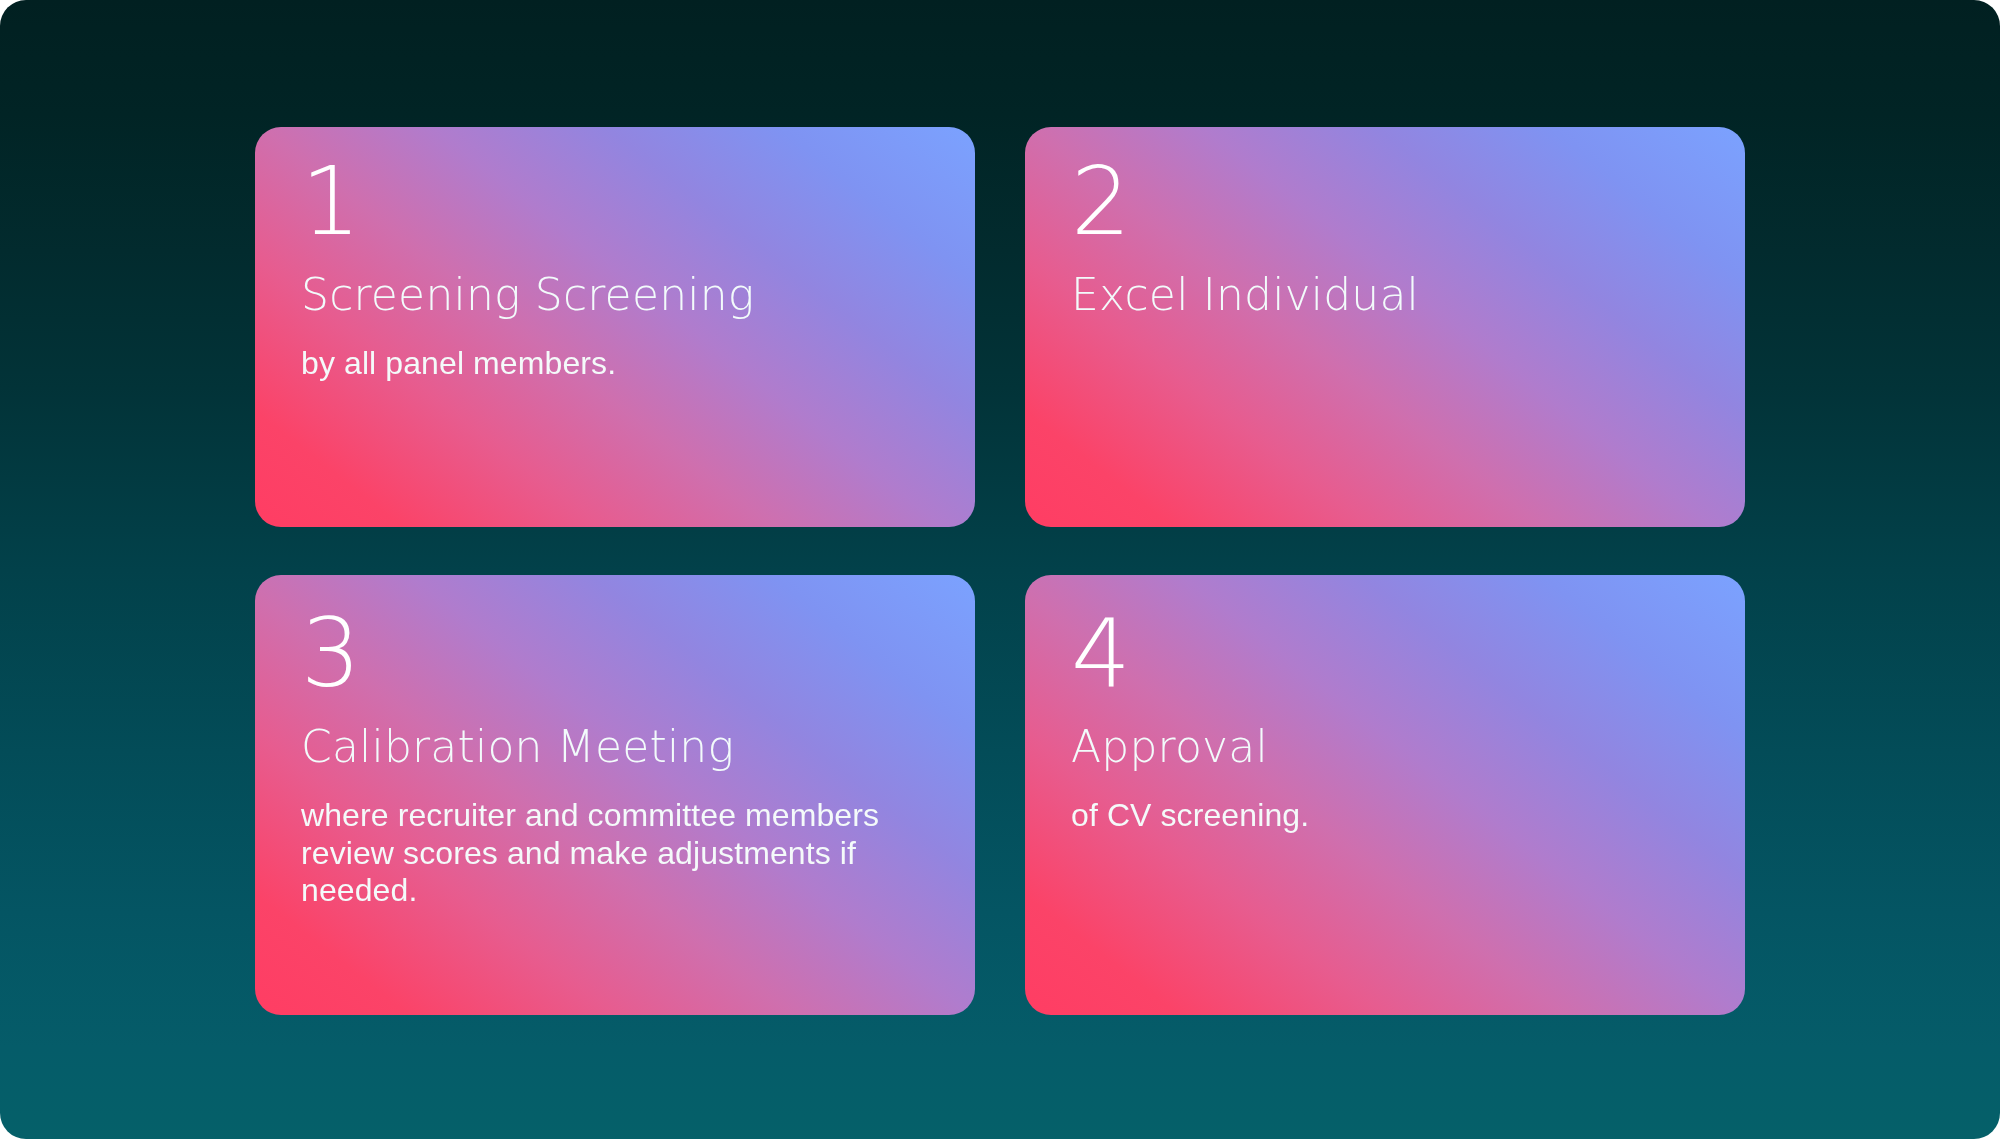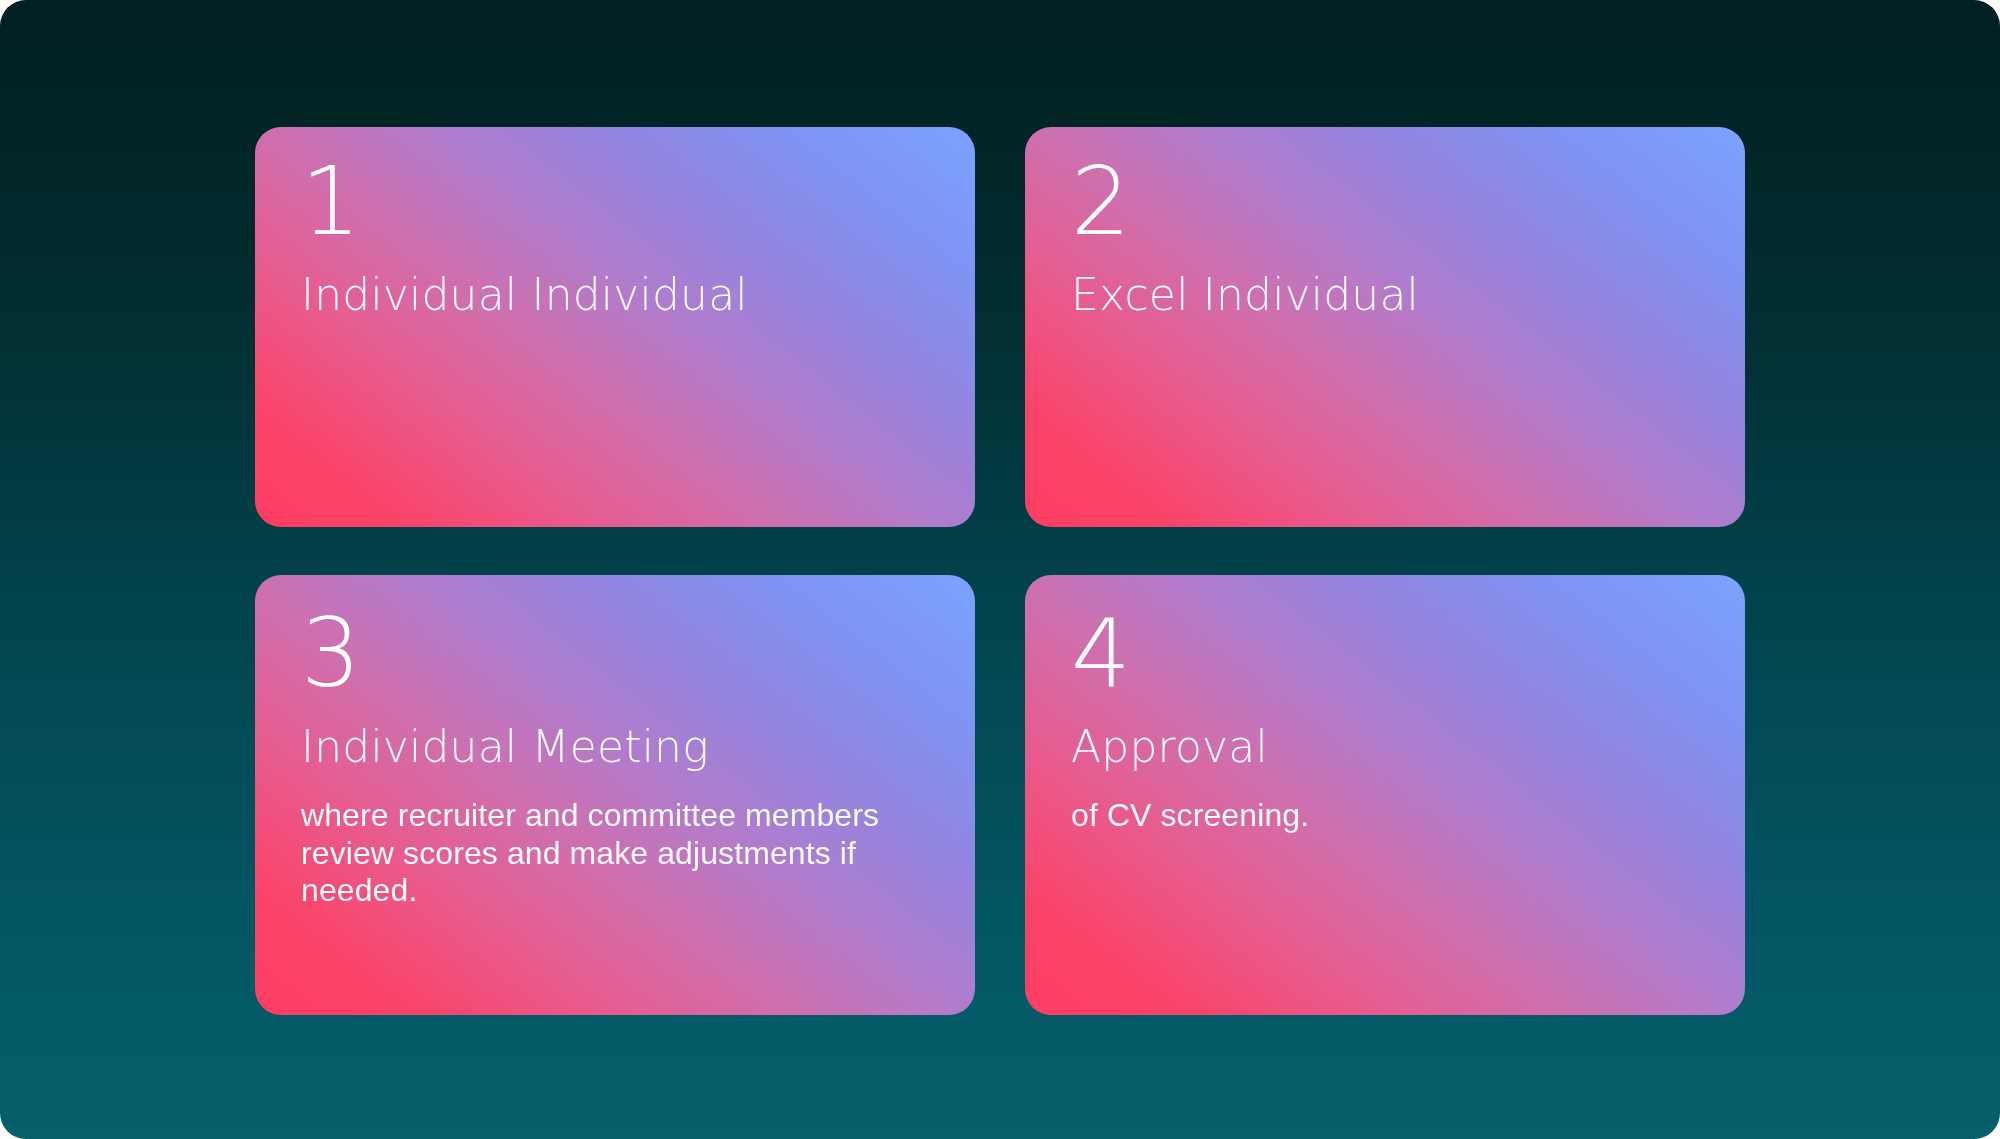--- a/index.html
+++ b/index.html
@@ -109,35 +109,36 @@
 </head>
 <body>
 
 <div id="stage">
 
   <div id="grid">
 
     <div class="card r1">
       <div class="card-inner">
         <div class="card-number">1</div>
-        <div class="card-title">Individual Individual</div>
+        <div class="card-title">Screening Screening</div>
+        <div class="card-desc">by all panel members.</div>
       </div>
     </div>
 
     <div class="card r1">
       <div class="card-inner">
         <div class="card-number">2</div>
         <div class="card-title">Excel Individual</div>
       </div>
     </div>
 
     <div class="card r2">
       <div class="card-inner">
         <div class="card-number">3</div>
-        <div class="card-title">Individual Meeting</div>
+        <div class="card-title">Calibration Meeting</div>
         <div class="card-desc">where recruiter and committee members review scores and make adjustments if needed.</div>
       </div>
     </div>
 
     <div class="card r2">
       <div class="card-inner">
         <div class="card-number">4</div>
         <div class="card-title">Approval</div>
         <div class="card-desc">of CV screening.</div>
       </div>

